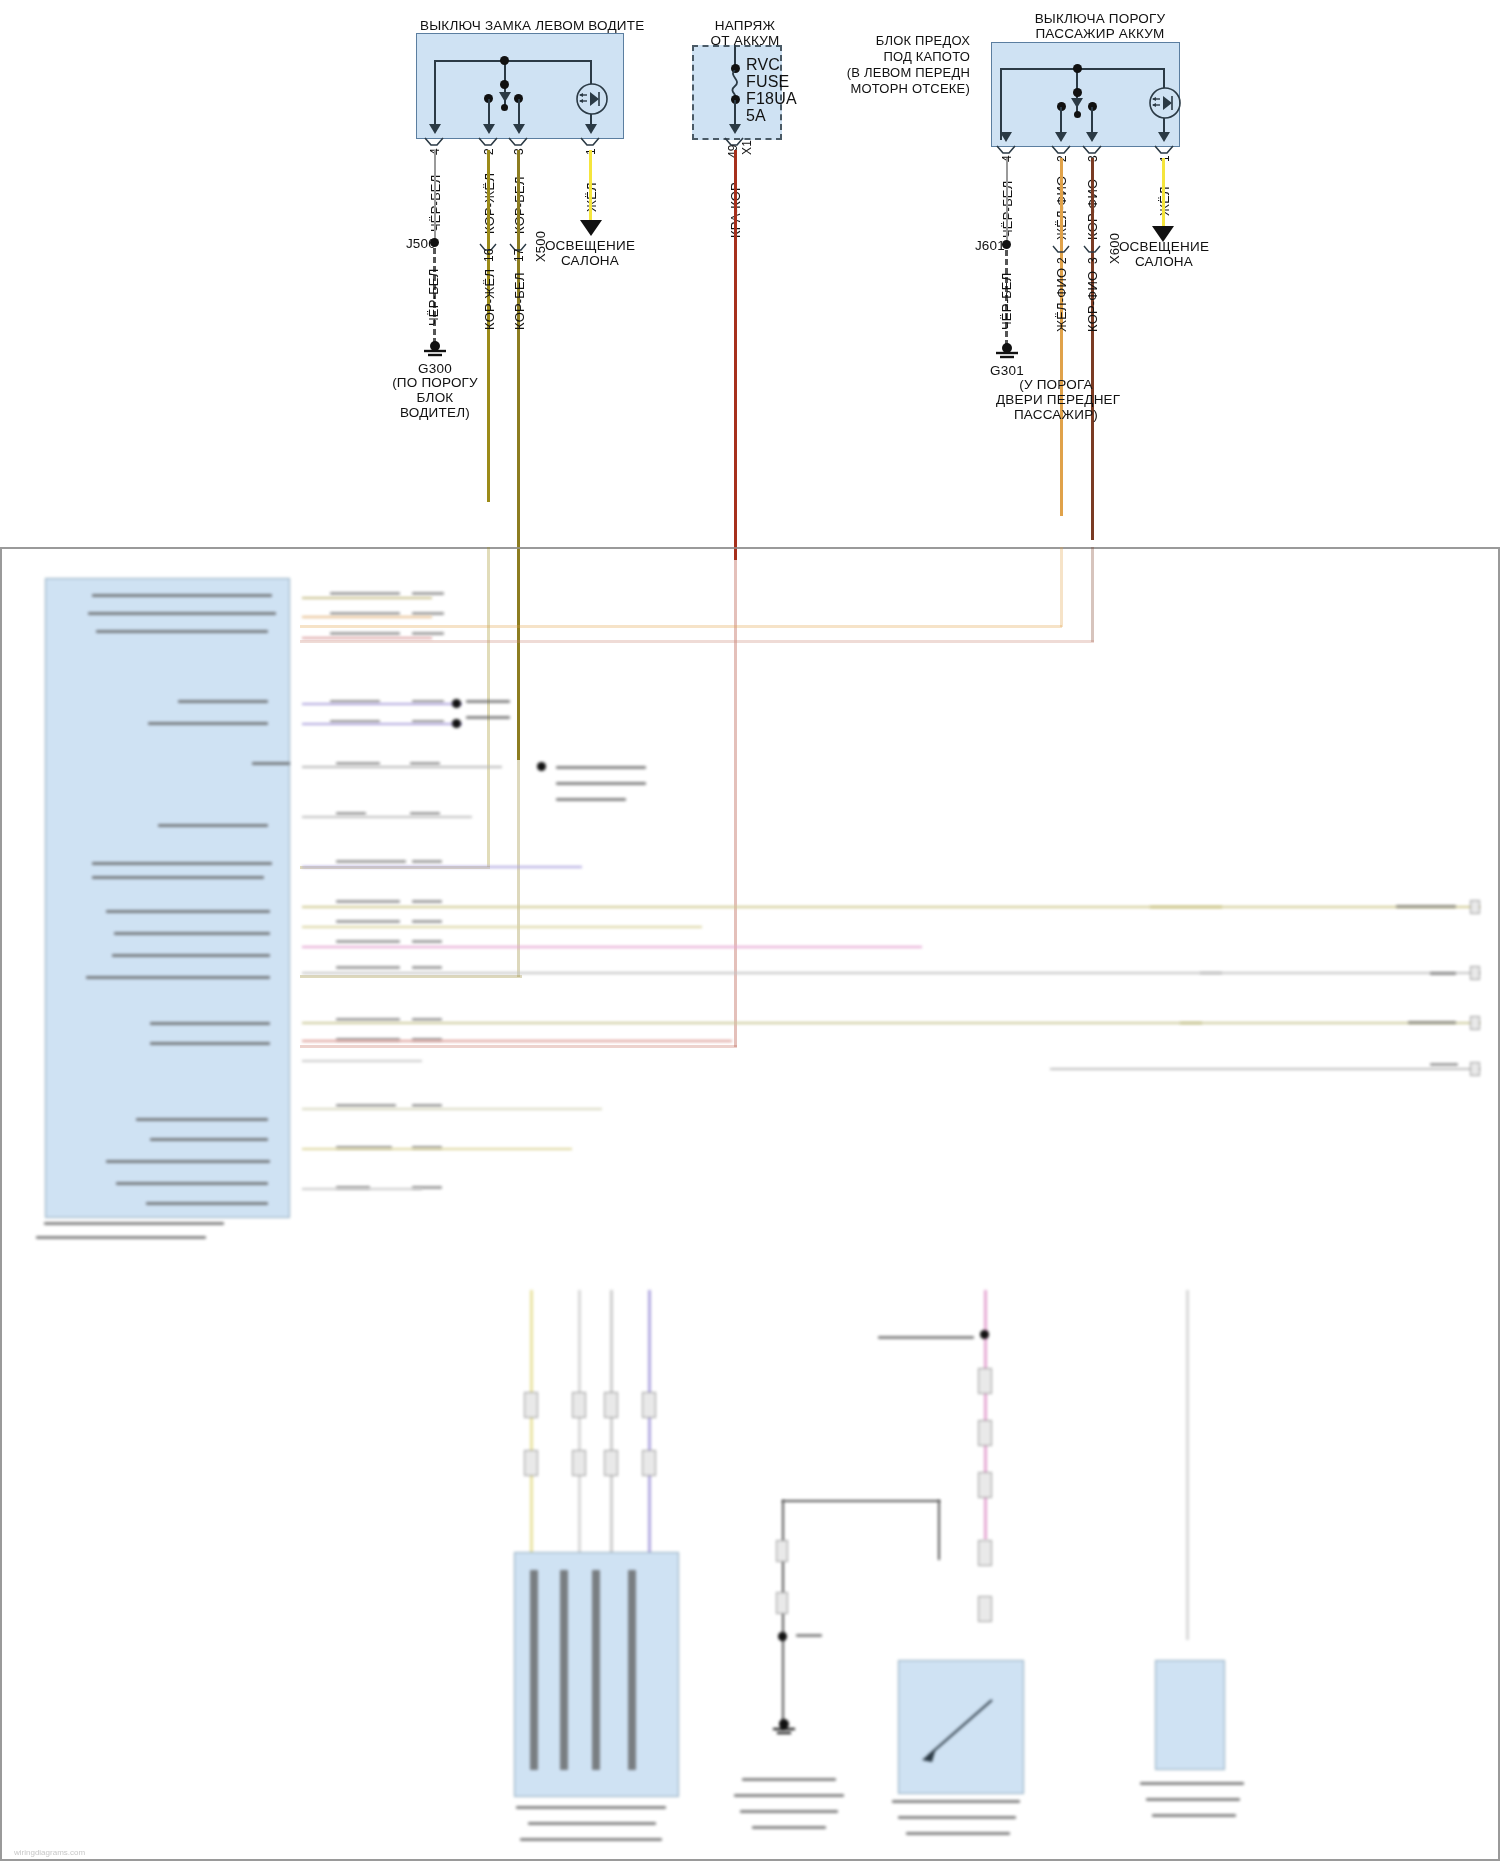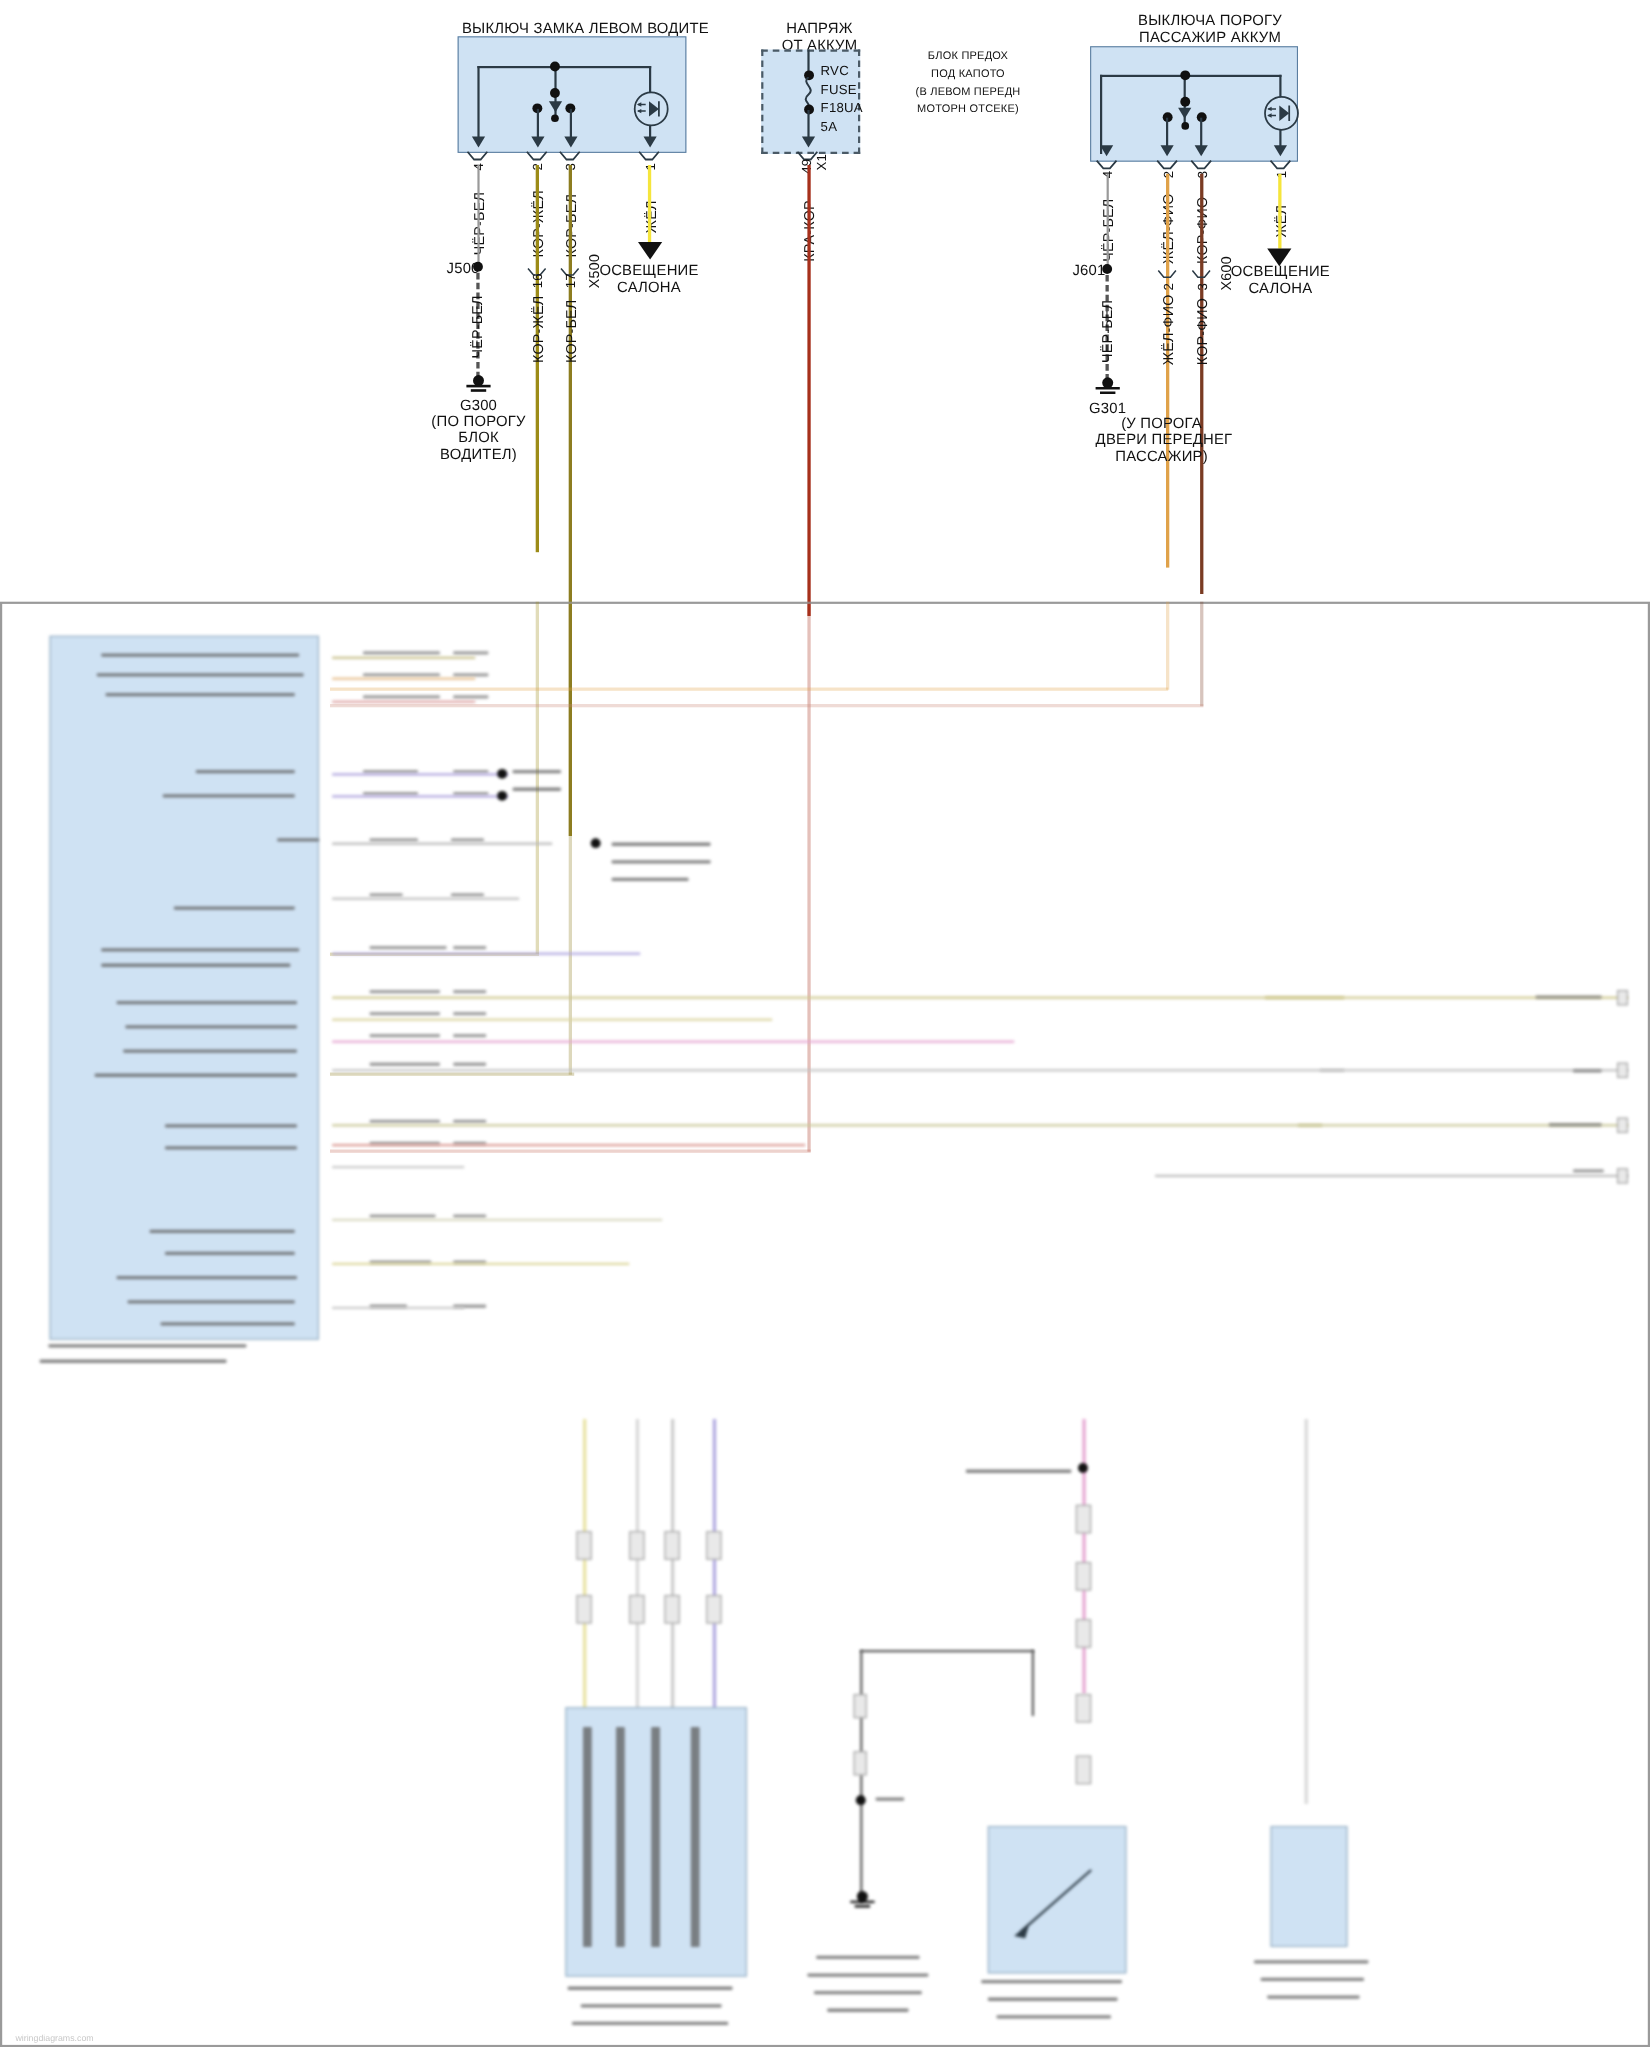--- a/index.html
+++ b/index.html
@@ -3,21 +3,21 @@
 <meta charset="utf-8">
 <style>
   html,body{margin:0;padding:0;background:#ffffff;}
   body{font-family:"Liberation Sans",sans-serif;}
   #page{position:relative;width:1500px;height:1861px;background:#ffffff;overflow:hidden;}
 
   
   .blk{position:absolute;box-sizing:border-box;background:#cfe2f3;border:1.6px solid #5b7ea0;}
   .blk.dashed{background:#cfe2f3;border:2px dashed #4a5a66;}
   .lbl{position:absolute;color:#111;font-size:13.5px;line-height:15px;text-align:center;white-space:pre;letter-spacing:.2px;}
-  .lbl.small{font-size:12px;line-height:13.5px;}
+  .lbl.small{font-size:16px;line-height:13.5px;}
   .lbl.l{text-align:left;}
   .vlbl{position:absolute;color:#111;font-size:13px;white-space:nowrap;transform-origin:0 0;transform:rotate(-90deg);letter-spacing:.2px;}
   .vlbl.tiny{font-size:12px;}
   .wire{position:absolute;}
   .dot{position:absolute;width:9px;height:9px;border-radius:50%;background:#111;}
   .dot.sm{width:7px;height:7px;}
   .fade{position:absolute;opacity:.30;}
   .gline{position:absolute;background:#555;}
   .divider{position:absolute;left:0;width:1500px;height:2px;background:#9a9a9a;}
   .greyframe{position:absolute;border:2px solid #9a9a9a;box-sizing:border-box;}
@@ -148,21 +148,21 @@
   <div class="arrowdn" style="left:729px;top:124px;"></div>
   <svg style="position:absolute;left:724px;top:137px;width:20px;height:13px;">
       <path d="M1,1 L7,8 L13,8 L19,1" fill="none" stroke="#2b3a45" stroke-width="1.6"></path>
     </svg>
 
   <div class="lbl l small" style="left:746px;top:58px;width:60px;">RVC</div>
   <div class="lbl l small" style="left:746px;top:75px;width:60px;">FUSE</div>
   <div class="lbl l small" style="left:746px;top:92px;width:60px;">F18UA</div>
   <div class="lbl l small" style="left:746px;top:109px;width:60px;">5A</div>
 
-  <div class="lbl l" style="left:790px;top:44px;width:180px;text-align:center;font-size:10px;line-height:16px;">БЛОК ПРЕДОХ
+  <div class="lbl l" style="left:790px;top:33px;width:180px;text-align:right;font-size:13px;line-height:16px;">БЛОК ПРЕДОХ
 ПОД КАПОТО
 (В ЛЕВОМ ПЕРЕДН
 МОТОРН ОТСЕКЕ)</div>
 
   <div class="vlbl tiny" style="left:726px;top:158px;">49</div>
   <div class="vlbl tiny" style="left:740px;top:155px;">X1</div>
   <div class="vlbl" style="left:728px;top:238px;">КРА-КОР</div>
   <div class="v3" style="left:734px;top:150px;height:410px;background:#a6301c;"></div>
 
   <div class="lbl" style="left:1000px;top:11px;width:200px;">ВЫКЛЮЧА ПОРОГУ</div>

